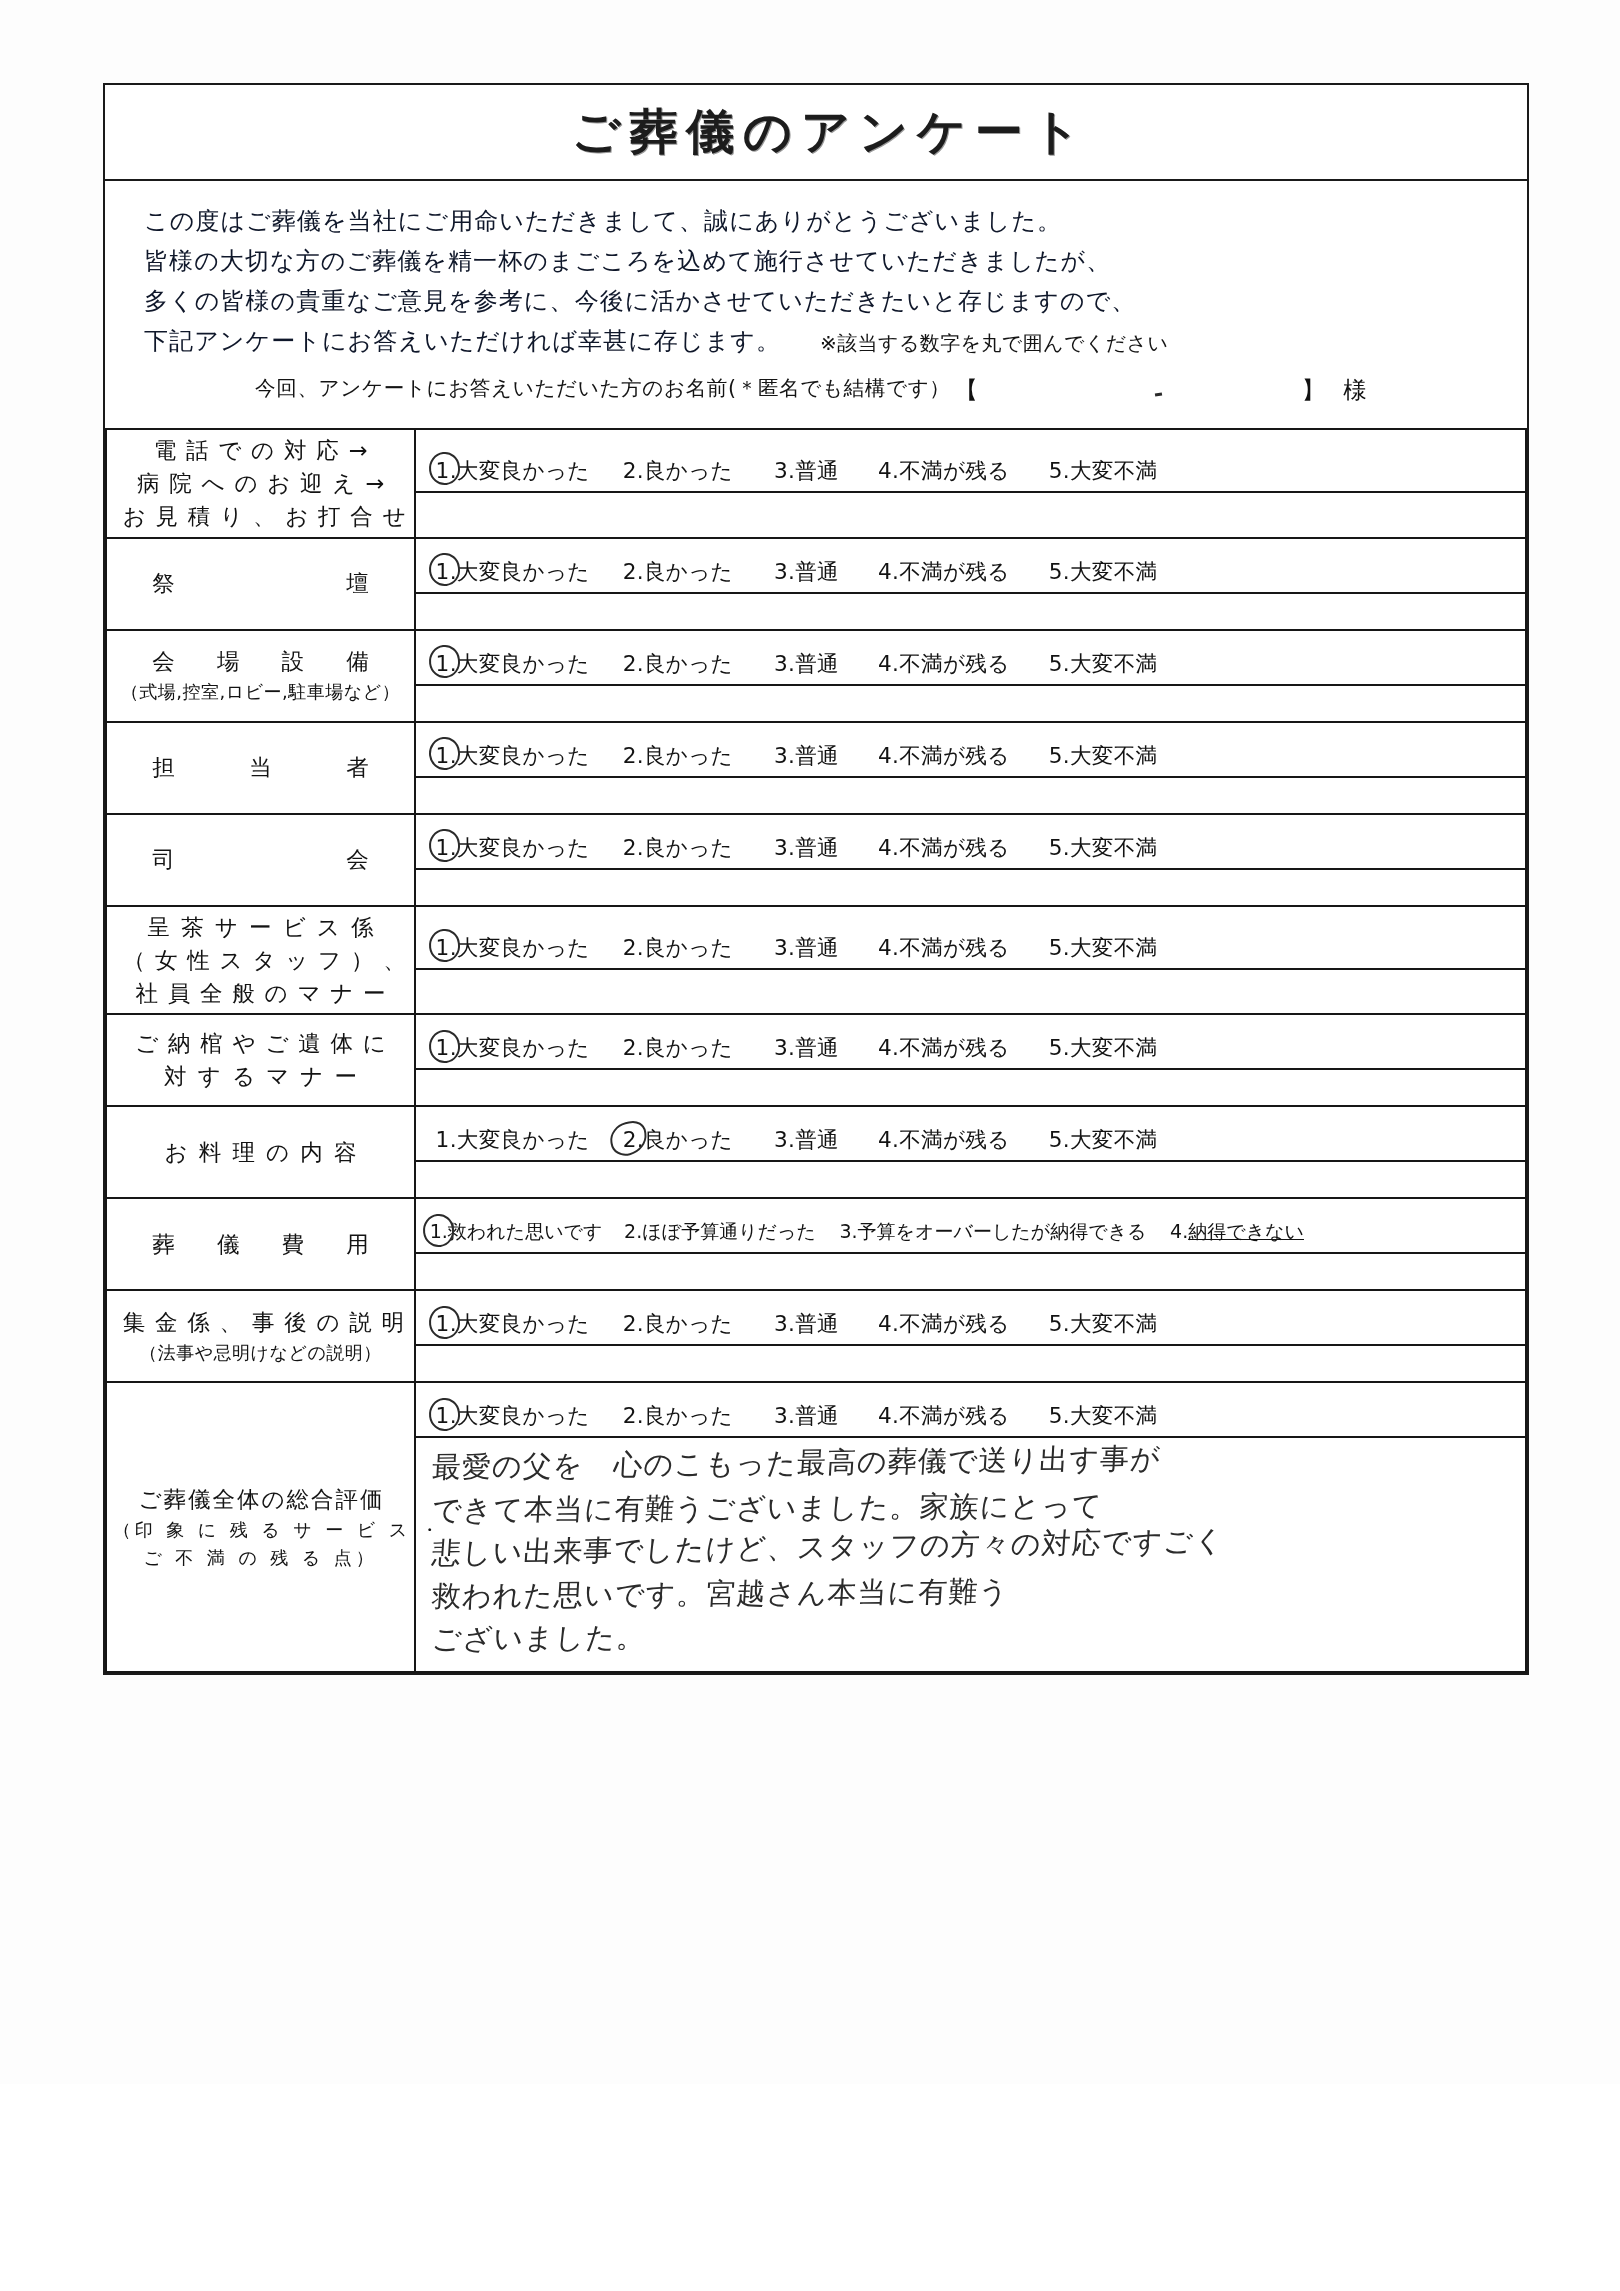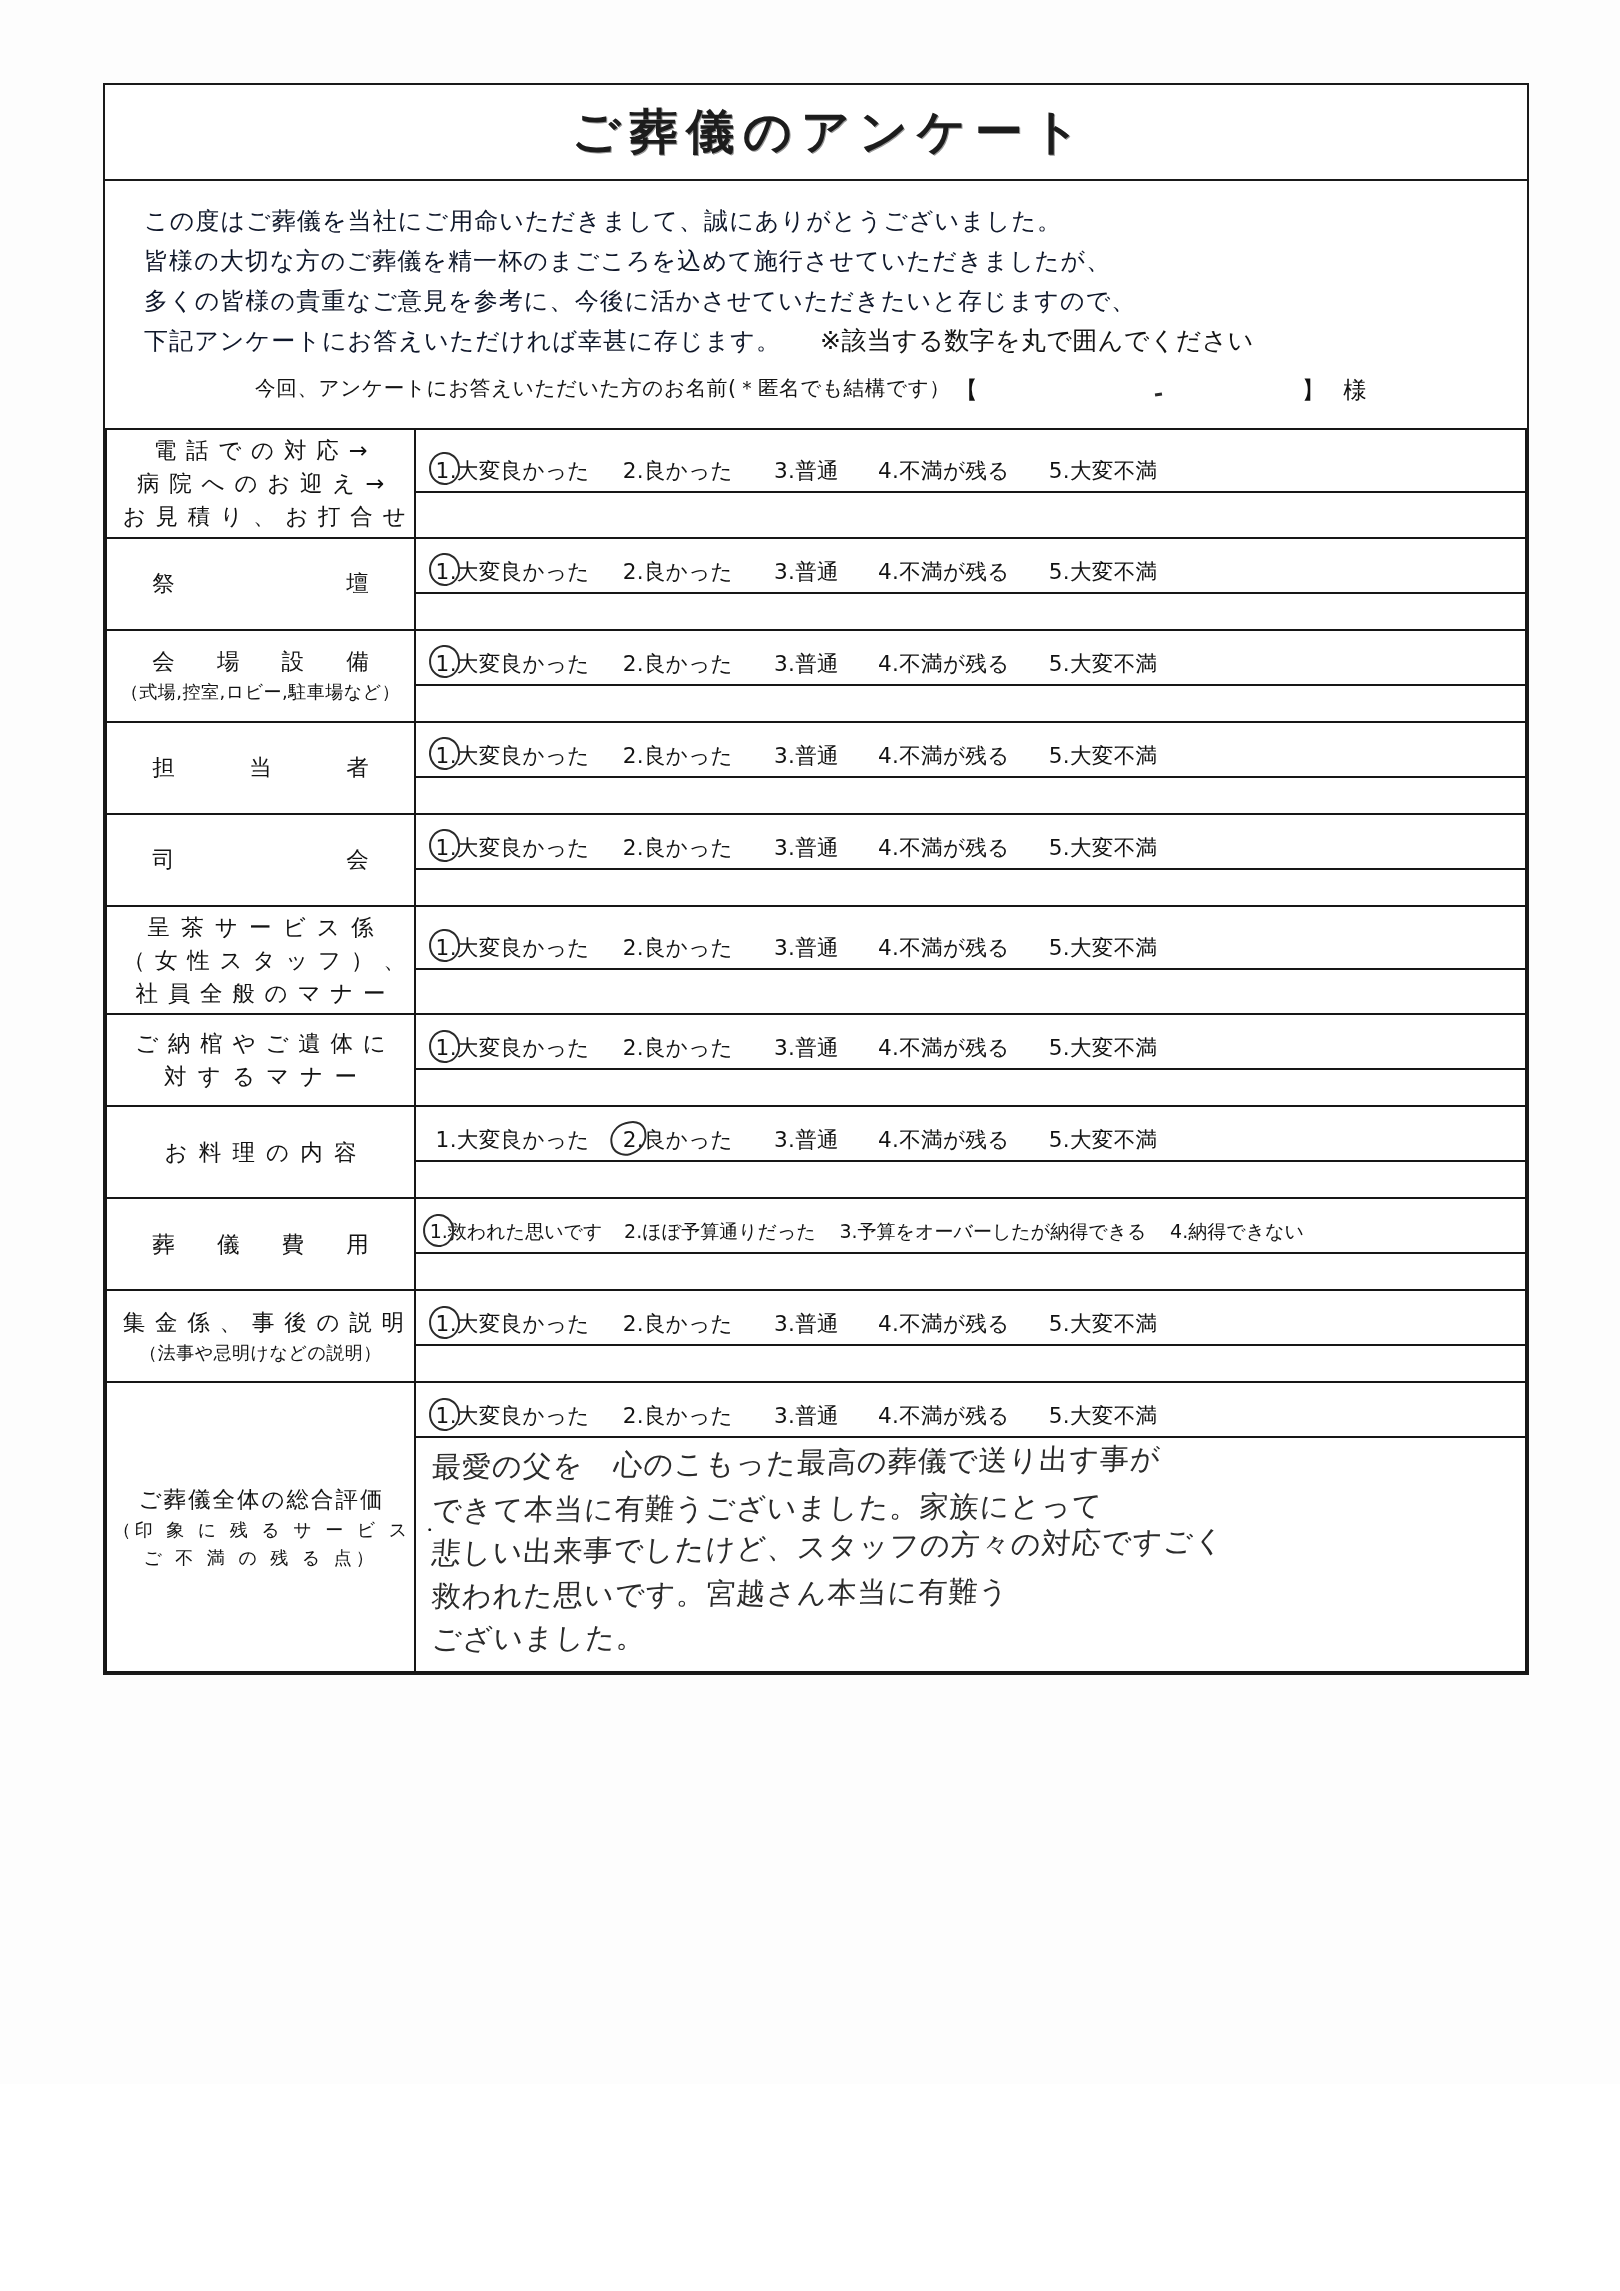--- a/index.html
+++ b/index.html
@@ -60,21 +60,21 @@
     white-space: nowrap;
     color: #0f172a;
   }
   .note-row {
     display: flex;
     align-items: flex-end;
     justify-content: flex-start;
   }
   .note-row .intro-line { flex: 0 0 auto; }
   .circle-note {
-    font-size: 25px;
+    font-size: 20px;
     letter-spacing: 0.4px;
     margin-left: 39px;
     padding-bottom: 3.9px;
     white-space: nowrap;
     color: #141414;
   }
 
   
   .name-line {
     display: flex;
@@ -186,21 +186,21 @@
   .opts5 .opt:nth-child(1) { margin-left: 19.6px; }
   .opts5 .opt:nth-child(2) { margin-left: 33px; }
   .opts5 .opt:nth-child(3) { margin-left: 41px; }
   .opts5 .opt:nth-child(4) { margin-left: 39px; }
   .opts5 .opt:nth-child(5) { margin-left: 39px; }
 
   
   .opts4 .opt:nth-child(1) { margin-left: 13.7px; }
   .opts4 .opt:nth-child(2) { margin-left: 21.6px; }
   .opts4 .opt:nth-child(3) { margin-left: 23.5px; }
-  .opts4 .opt:nth-child(4) { margin-left: 23.5px; }
+  .opts4 .opt:nth-child(4) { margin-left: 23.5px; text-decoration: underline; }
   .comment-area {
     min-height: 218px;
     padding: 7.8px 13.7px 9.8px 15.7px;
     box-sizing: border-box;
   }
   .hand {
     font-family: "DejaVu Sans", "Liberation Sans", sans-serif;
     font-size: 29px;
     line-height: 43px;
     letter-spacing: 1px;

